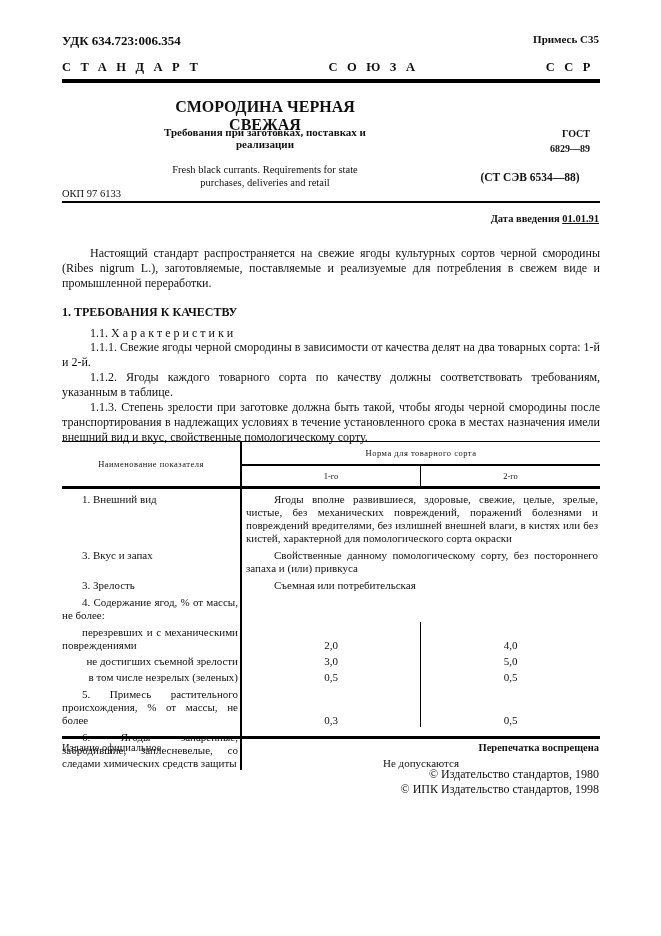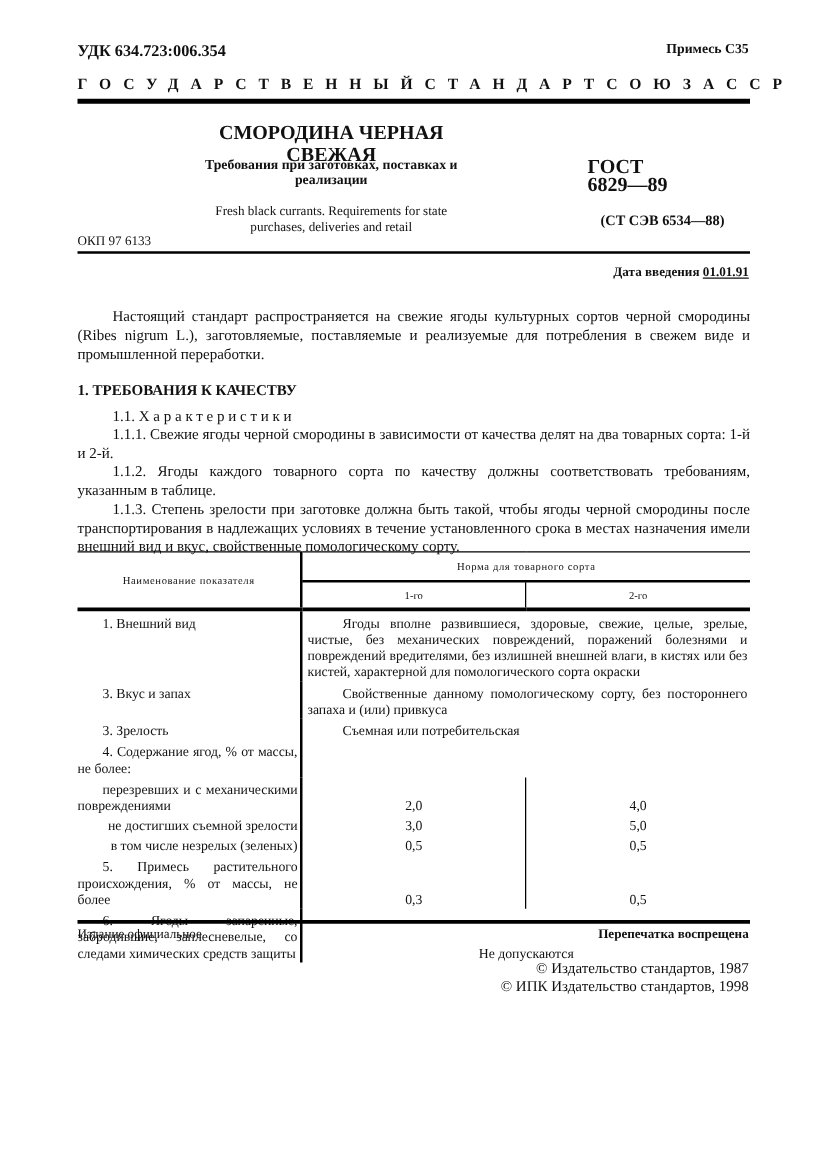--- a/index.html
+++ b/index.html
@@ -7,21 +7,21 @@
   .abs { position:absolute; }
   .udk { left:62px; top:33px; font-size:13px; font-weight:bold; }
   .grp { right:62px; top:33px; font-size:11px; font-weight:bold; }
   .gos { left:62px; top:60px; width:538px; font-size:12.5px; font-weight:bold; display:flex; justify-content:space-between; }
   .gos span { display:inline-block; }
   .rule-top { left:62px; top:79px; width:538px; height:4px; background:#000; }
   .title1 { left:160px; top:98px; width:210px; text-align:center; font-size:16px; font-weight:bold; }
   .title2 { left:150px; top:126px; width:230px; text-align:center; font-size:11px; font-weight:bold; line-height:12px; }
   .title3 { left:150px; top:163px; width:230px; text-align:center; font-size:10.5px; line-height:13px; }
   .okp { left:62px; top:188px; font-size:10.5px; }
-  .gost { left:470px; top:126px; width:120px; text-align:left; font-size:16px; font-weight:bold; line-height:15px; }
+  .gost { left:470px; top:126px; width:120px; text-align:right; font-size:10px; font-weight:bold; line-height:15px; }
   .sev { left:465px; top:171px; width:130px; text-align:center; font-size:11.5px; font-weight:bold; }
   .rule-mid { left:62px; top:201px; width:538px; height:2px; background:#000; }
   .date { right:62px; top:213px; font-size:10.5px; font-weight:bold; }
   .date u { text-decoration:underline; }
   .para { left:62px; width:538px; font-size:12px; line-height:15px; text-align:justify; }
   .ind { text-indent:28px; }
   .sec { left:62px; width:538px; top:305px; text-align:left; font-size:12px; font-weight:bold; }
   .spaced { letter-spacing:3px; }
   table.t { position:absolute; left:62px; top:441px; width:538px; border-collapse:collapse; font-size:11px; line-height:13px; }
   .hdr-top { border-top:1.5px solid #000; }
@@ -42,21 +42,20 @@
   .foot-r { right:62px; top:742px; font-size:10.5px; font-weight:bold; }
   .copy { right:62px; top:767px; text-align:right; font-size:12px; line-height:15px; }
 </style>
 </head>
 <body>
 
 <div class="abs udk">УДК 634.723:006.354</div>
 <div class="abs grp">Примесь С35</div>
 
 <div class="abs gos">
-  <span class="spaced" style="letter-spacing:9.5px">ГОСУДАРСТВЕННЫЙ</span>
   <span class="spaced" style="letter-spacing:9.5px">СТАНДАРТ</span>
   <span class="spaced" style="letter-spacing:9.5px">СОЮЗА</span>
   <span class="spaced" style="letter-spacing:9.5px">ССР</span>
 </div>
 <div class="abs rule-top"></div>
 
 <div class="abs title1">СМОРОДИНА ЧЕРНАЯ СВЕЖАЯ</div>
 <div class="abs title2">Требования при заготовках, поставках и реализации</div>
 <div class="abs title3">Fresh black currants. Requirements for state purchases, deliveries and retail</div>
 <div class="abs okp">ОКП 97 6133</div>
@@ -135,15 +134,15 @@
     <td class="lc li">6. Ягоды запаренные, забродившие, заплесневелые, со следами химических средств защиты</td>
     <td class="num" colspan="2">Не допускаются</td>
   </tr>
 </tbody>
   </table>
 
 <div class="abs rule-bot"></div>
 <div class="abs foot-l">Издание официальное</div>
 <div class="abs foot-r">Перепечатка воспрещена</div>
 <div class="abs copy">
-  <div>© Издательство стандартов, 1987</div>
+  <div>© Издательство стандартов, 1980</div>
   <div>© ИПК Издательство стандартов, 1998</div>
 </div>
 
 </body></html>

